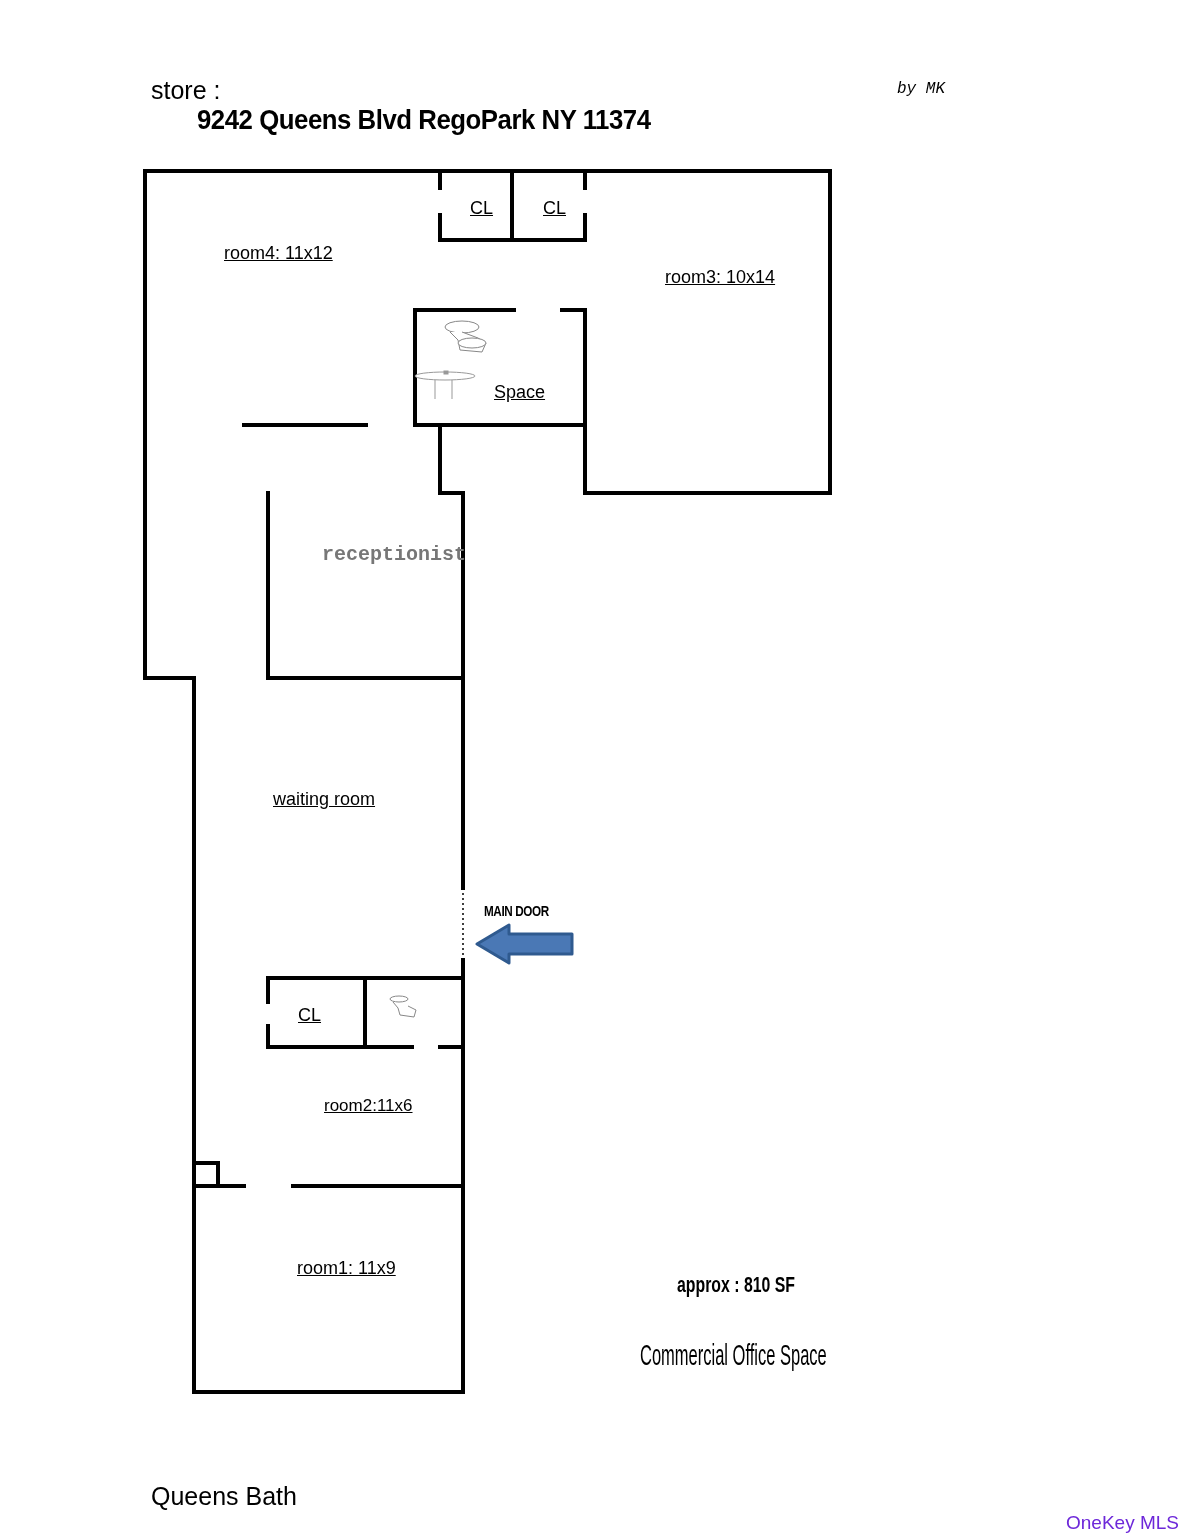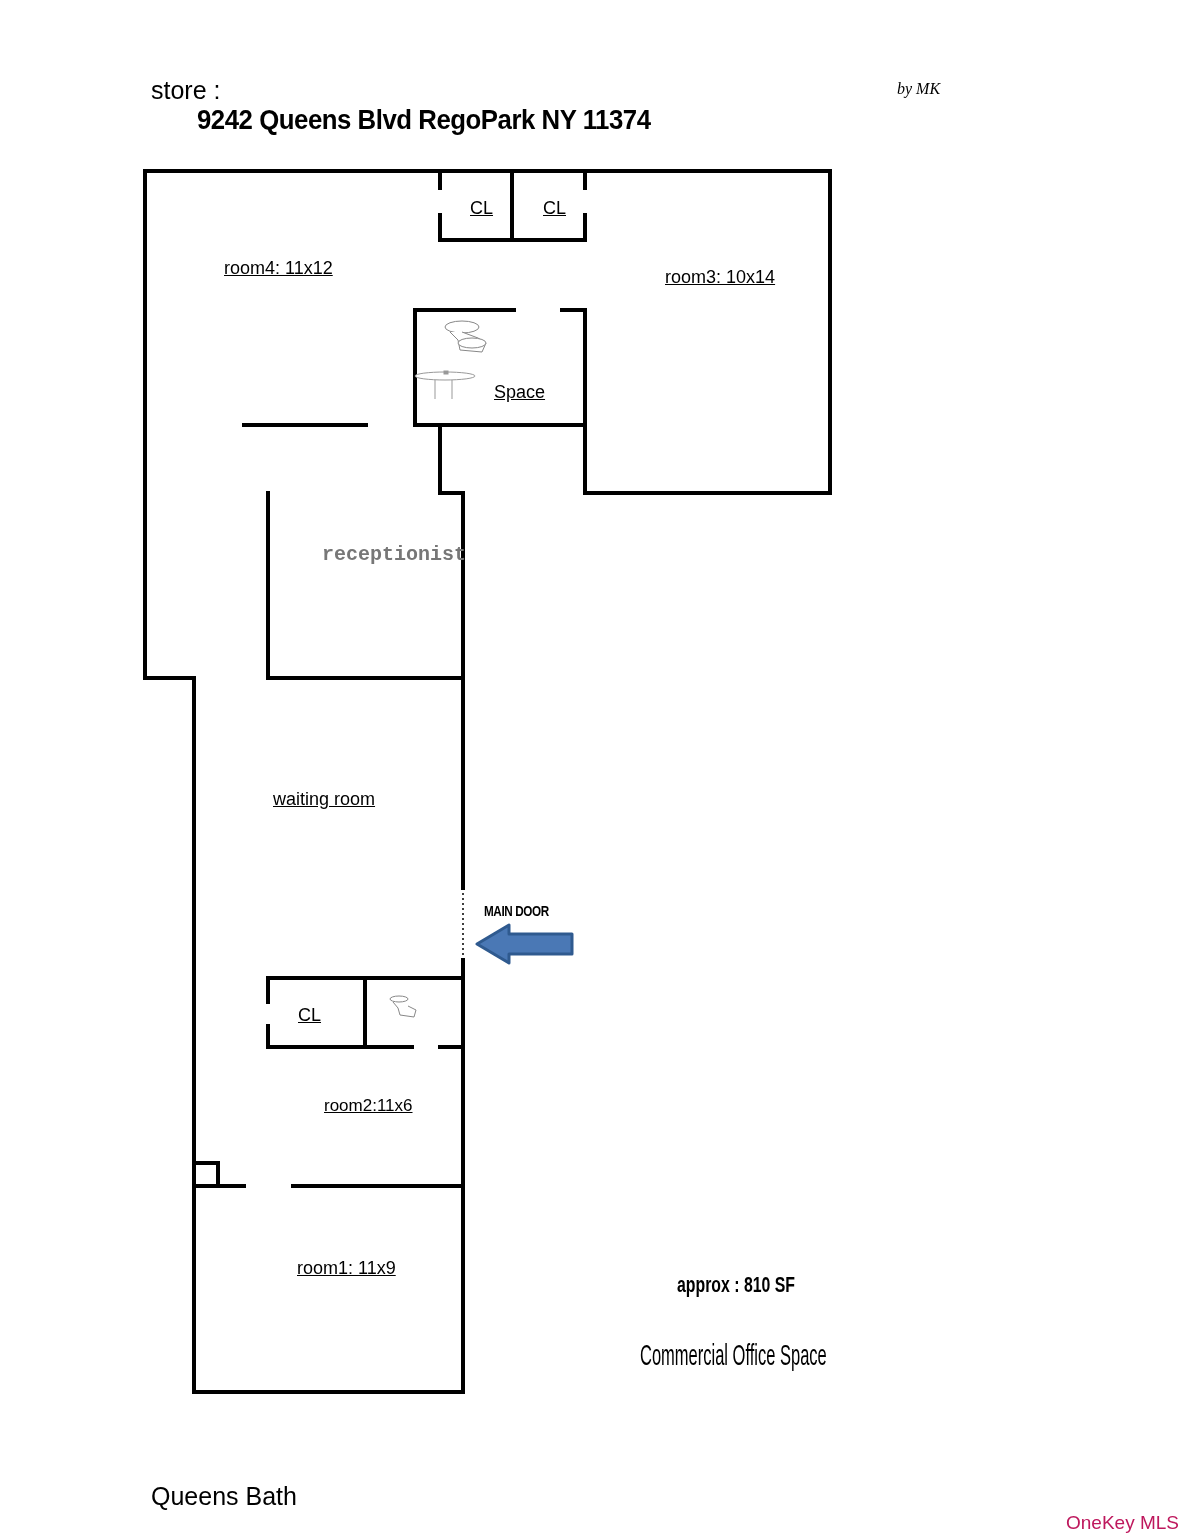--- a/index.html
+++ b/index.html
@@ -1,27 +1,27 @@
 <!DOCTYPE html>
 <html><head>
   <meta charset="utf-8">
   <style>
     html, body { margin: 0; padding: 0; background: #ffffff; }
     body { width: 1186px; height: 1536px; position: relative; overflow: hidden; font-family: "Liberation Sans", sans-serif; color: #000; }
     .abs { position: absolute; white-space: nowrap; }
     .store-label { left: 151px; top: 76px; font-size: 25px; }
     .address { left: 197px; top: 104px; font-size: 28px; font-weight: bold; font-family: "Liberation Sans Narrow", "Liberation Sans", sans-serif; letter-spacing: -0.5px; transform: scaleX(0.92); transform-origin: left top; }
-    .byline { left: 897px; top: 80px; font-size: 16px; font-style: italic; font-family: Liberation Serif, serif; }
+    .byline { left: 897px; top: 80px; font-size: 16px; font-style: italic; font-family: Liberation Mono, monospace; }
     .room-label { font-size: 18px; text-decoration: underline; }
     .recept { color: #777777; font-weight: bold; font-size: 20px; font-family: Liberation Mono, monospace; }
     .main-door { font-size: 15px; font-weight: bold; transform: scaleX(0.78); transform-origin: left top; letter-spacing: -0.5px; }
     .approx { font-size: 22px; font-weight: bold; transform: scaleX(0.72); transform-origin: left top; }
     .commercial { font-size: 30px; transform: scaleX(0.55); transform-origin: left top; }
     .street { left: 151px; top: 1482px; font-size: 25px; }
-    .watermark { left: 1066px; top: 1512px; font-size: 19px; color: #be185d; }
+    .watermark { left: 1066px; top: 1512px; font-size: 19px; color: #6d28d9; }
     svg.plan { position: absolute; left: 0; top: 0; }
   </style>
 </head>
 <body>
 
 <div class="abs store-label">store :</div>
 <div class="abs address">9242 Queens Blvd RegoPark NY 11374</div>
 <div class="abs byline">by MK</div>
 
 <svg class="plan" width="1186" height="1536">
@@ -72,21 +72,21 @@
     <line x1="452" y1="380" x2="452" y2="399"></line>
     <rect x="444" y="371" width="4" height="3" fill="#999"></rect>
   </g>
 
   <g stroke="#888" stroke-width="1" fill="#fff">
     <ellipse cx="399" cy="999" rx="9" ry="3"></ellipse>
     <path d="M393,1002 L398,1008 L400,1015 L414,1017 L416,1010 L408,1006"></path>
   </g>
 </svg>
 
-<div class="abs room-label" style="left:224px; top:258px;">room4: 11x12</div>
+<div class="abs room-label" style="left:224px; top:243px;">room4: 11x12</div>
 <div class="abs room-label" style="left:470px; top:198px;">CL</div>
 <div class="abs room-label" style="left:543px; top:198px;">CL</div>
 <div class="abs room-label" style="left:665px; top:267px;">room3: 10x14</div>
 <div class="abs room-label" style="left:494px; top:382px;">Space</div>
 <div class="abs recept" style="left:322px; top:543px;">receptionist</div>
 <div class="abs room-label" style="left:273px; top:774px;margin-top:15px;">waiting room</div>
 <div class="abs room-label" style="left:298px; top:1005px;">CL</div>
 <div class="abs room-label" style="left:297px; top:1096px; font-size:17px;margin-left:27px;">room2:11x6</div>
 <div class="abs room-label" style="left:297px; top:1258px;">room1: 11x9</div>
 

